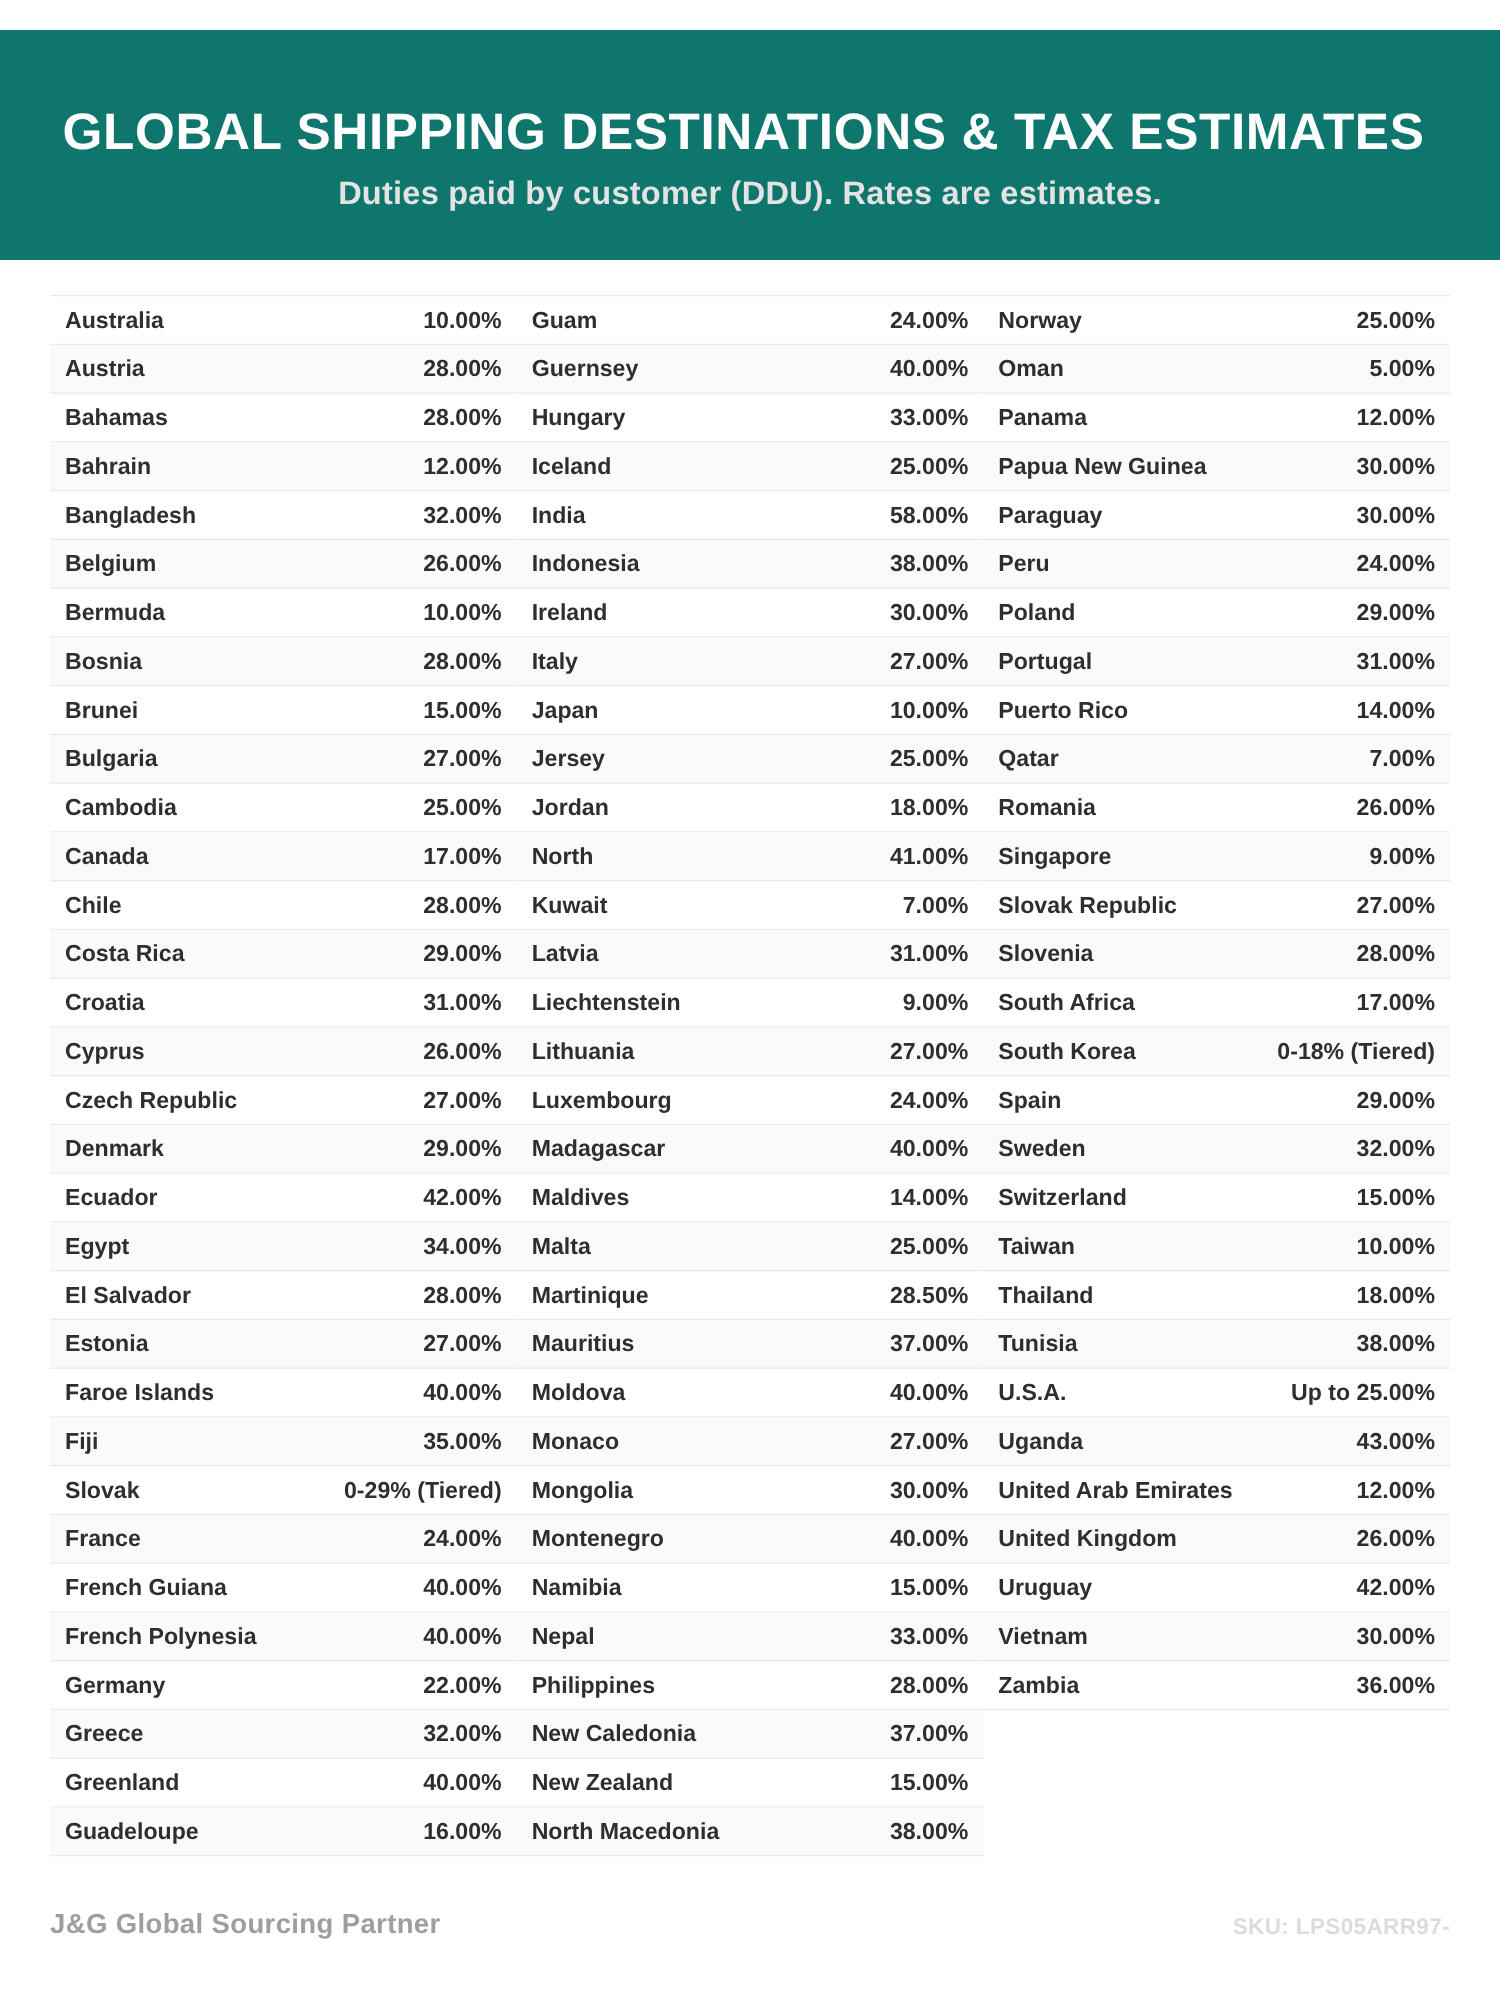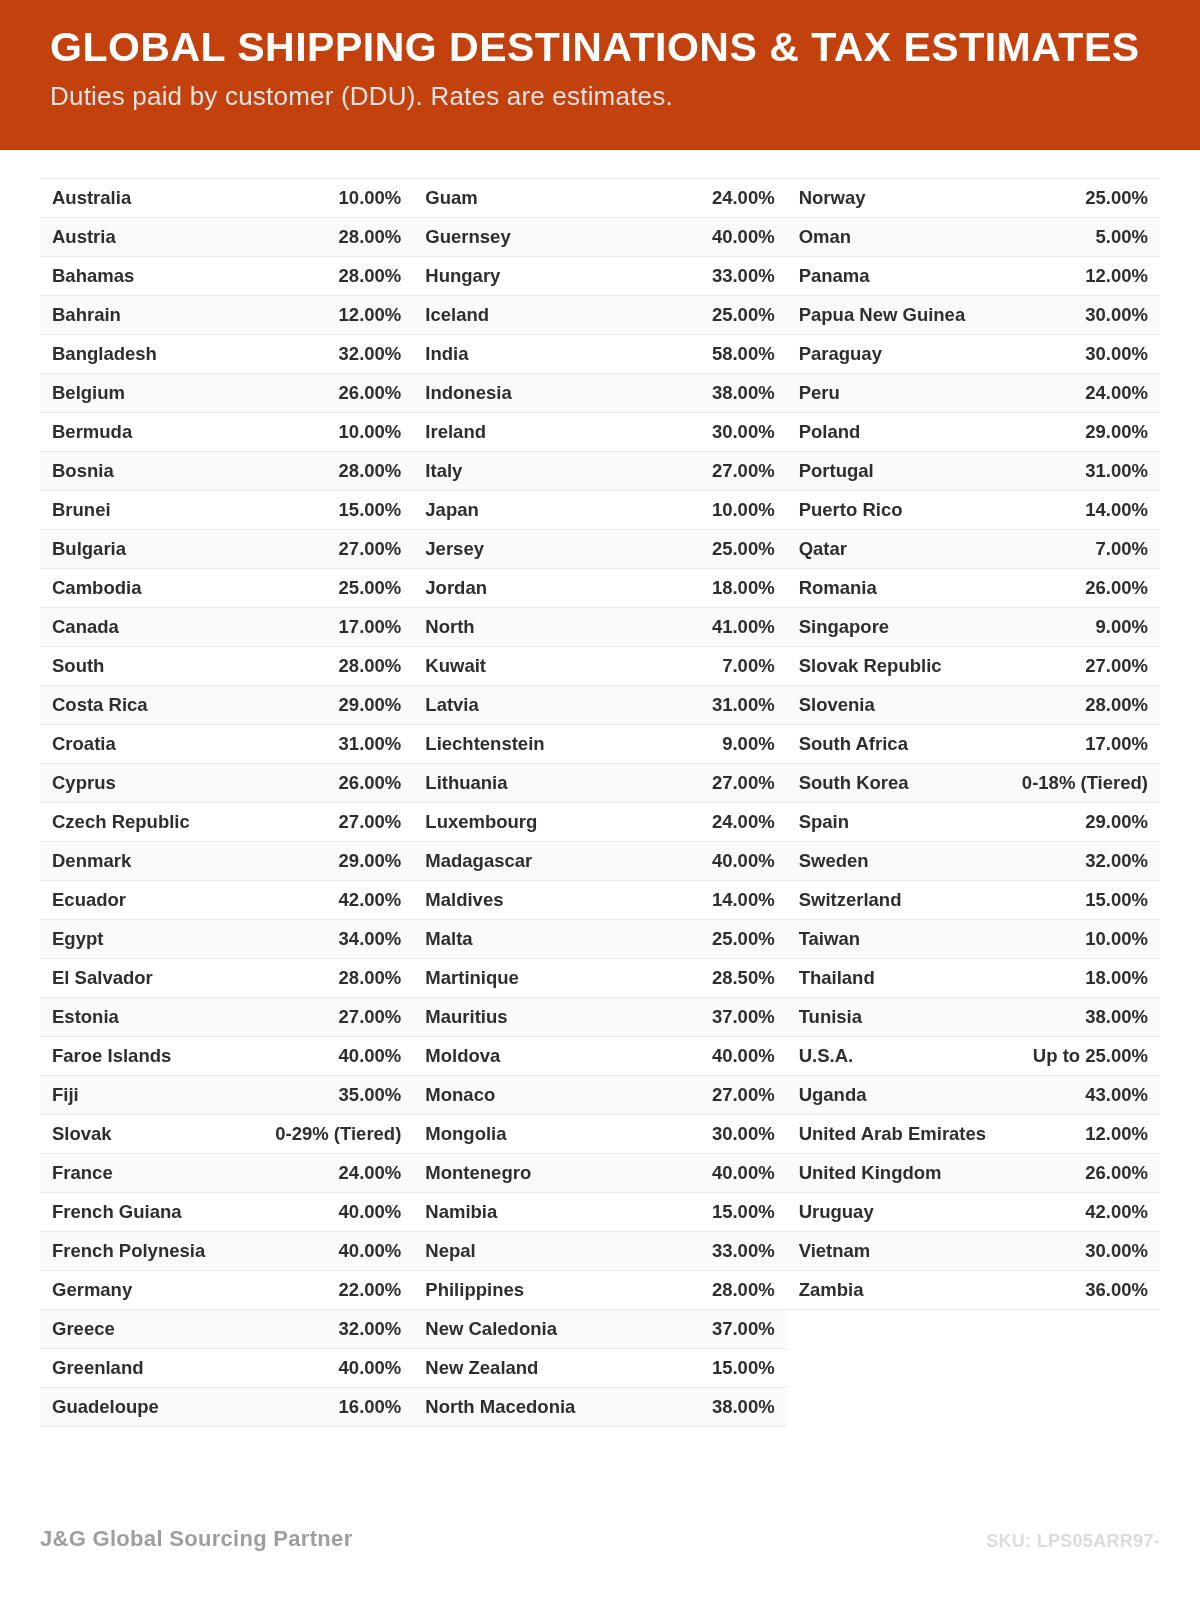--- a/index.html
+++ b/index.html
@@ -6,36 +6,38 @@
   html, body { background: #ffffff; }
   body {
     width: 1200px;
     height: 1600px;
     position: relative;
     font-family: "Liberation Sans", sans-serif;
     color: #2e2e2e;
     overflow: hidden;
   }
   .header {
-    background: #c2410c;
+    background: #0f766e;
     color: #ffffff;
-    padding: 26px 50px 38px 50px;
+    padding: 60px 50px 38px 50px;
+    margin-top: 24px;
   }
   .header h1 {
     font-size: 41px;
     font-weight: 800;
     letter-spacing: 0.5px;
     line-height: 1.05;
   }
   .header .subtitle {
     margin-top: 12px;
     font-size: 26px;
-    font-weight: 400;
+    font-weight: 700;
     color: #e3e3e3;
     letter-spacing: 0.2px;
+    text-align: center;
   }
   .table-wrap {
     padding: 28px 40px 0 40px;
     display: flex;
     align-items: flex-start;
   }
   .col {
     flex: 1 1 0;
     border-top: 1px solid #e9e9e9;
   }
@@ -135,21 +137,21 @@
       </div>
       <div class="row">
         <span class="country">Cambodia</span>
         <span class="rate">25.00%</span>
       </div>
       <div class="row">
         <span class="country">Canada</span>
         <span class="rate">17.00%</span>
       </div>
       <div class="row">
-        <span class="country">South</span>
+        <span class="country">Chile</span>
         <span class="rate">28.00%</span>
       </div>
       <div class="row">
         <span class="country">Costa Rica</span>
         <span class="rate">29.00%</span>
       </div>
       <div class="row">
         <span class="country">Croatia</span>
         <span class="rate">31.00%</span>
       </div>

